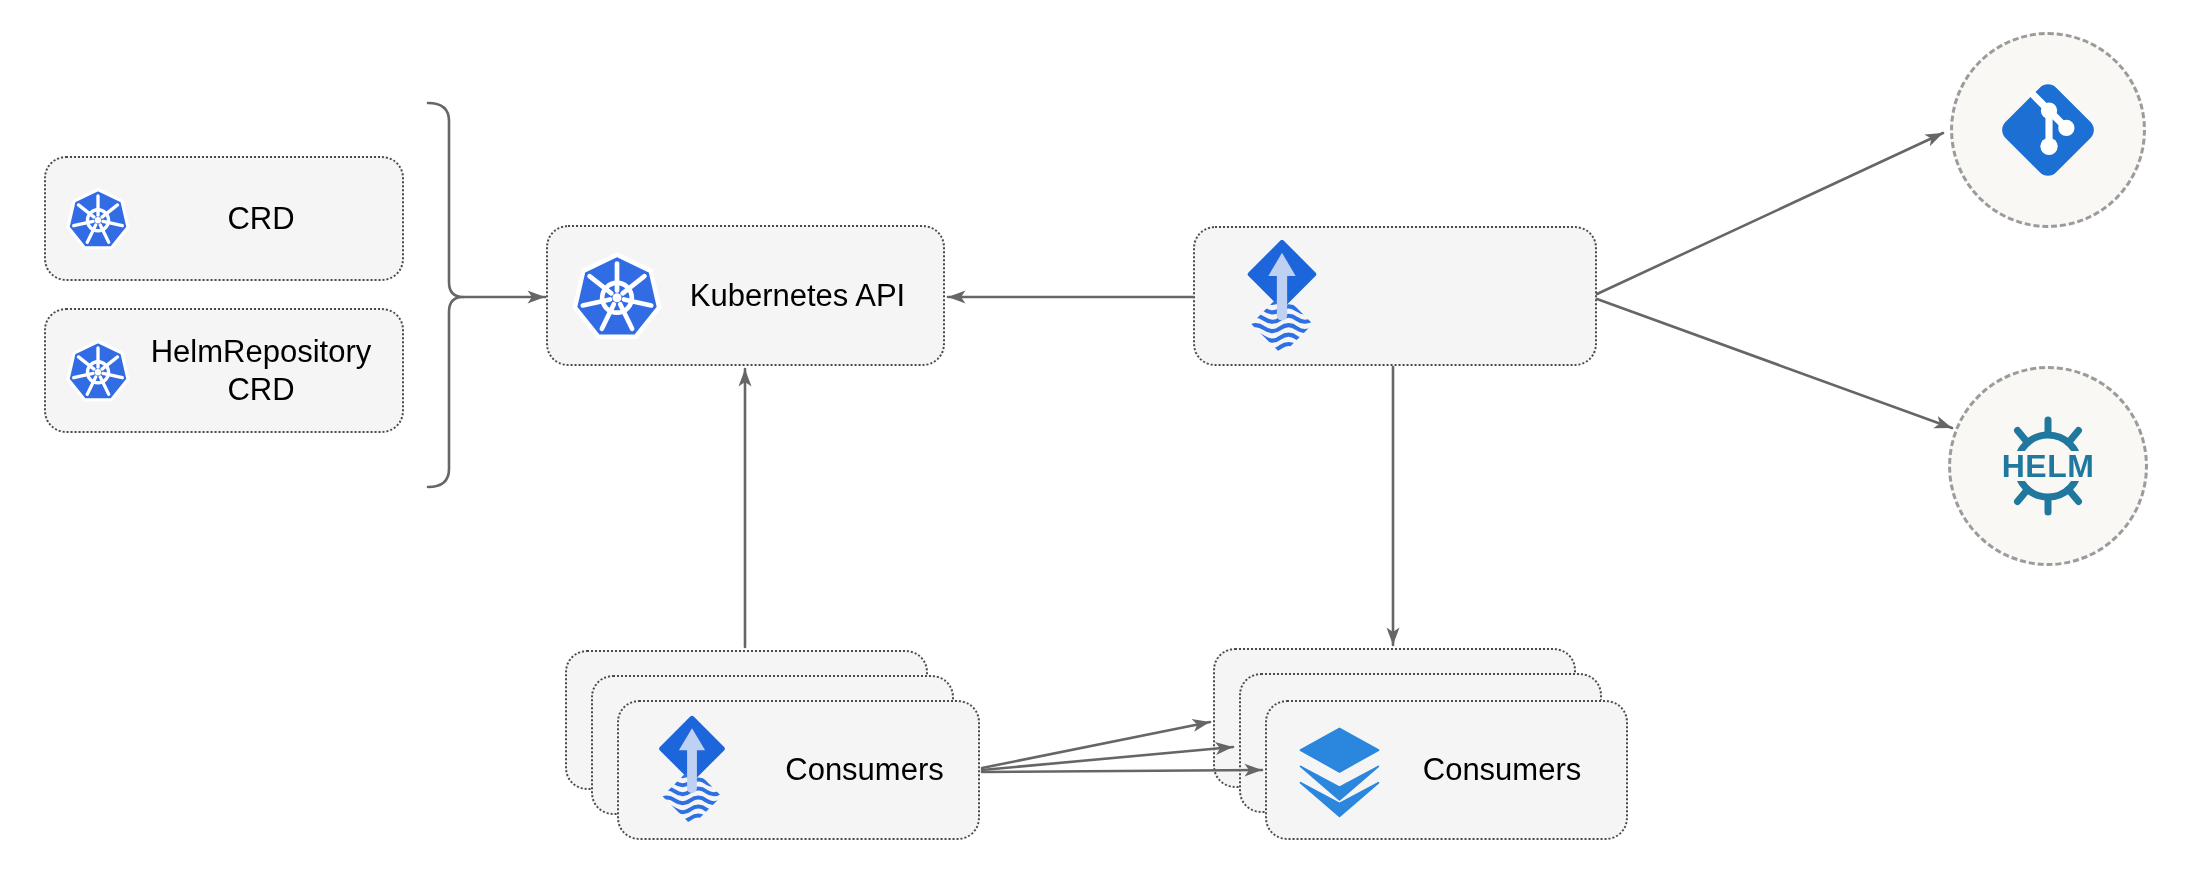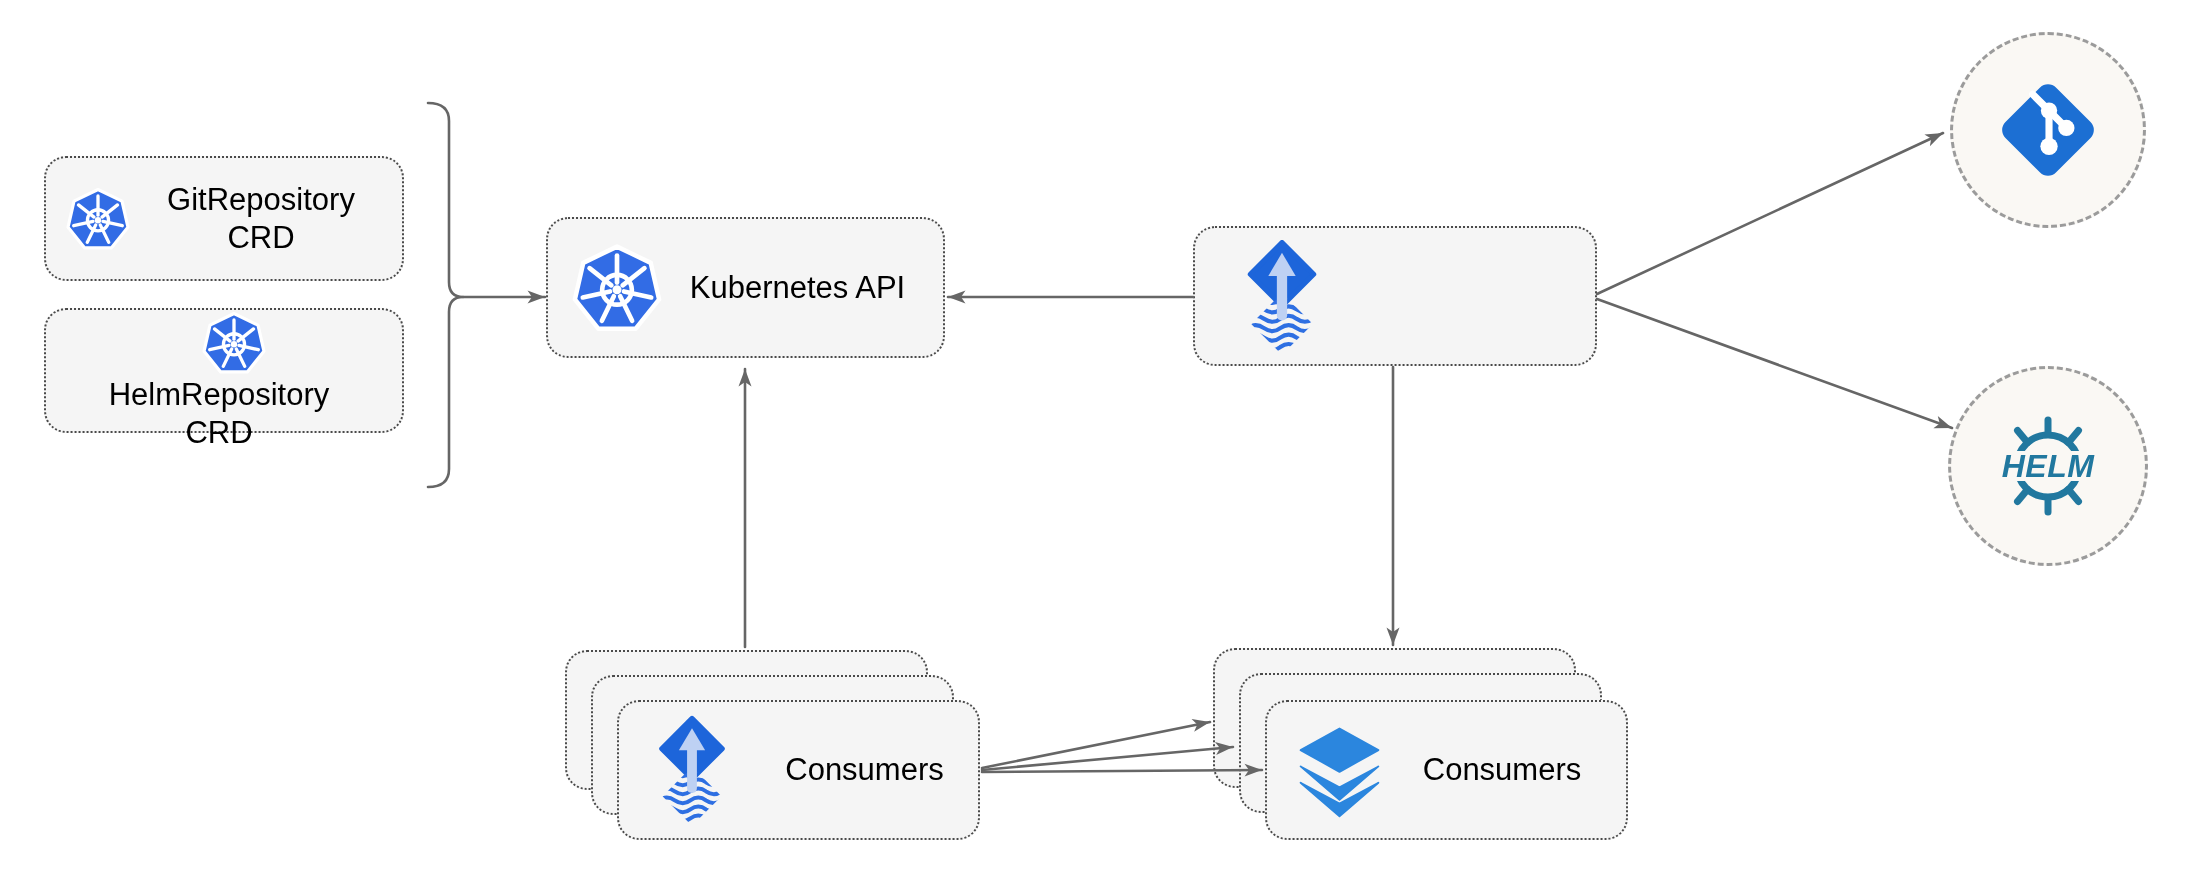--- a/index.html
+++ b/index.html
@@ -84,26 +84,25 @@
           <line x1="57.8" y1="53.8" x2="88" y2="60.5"></line>
           <line x1="53.5" y1="59.2" x2="66.8" y2="86.5"></line>
           <line x1="46.5" y1="59.2" x2="33.2" y2="86.5"></line>
           <line x1="42.2" y1="53.8" x2="12" y2="60.5"></line>
           <line x1="43.7" y1="47" x2="19.5" y2="28"></line>
         </g>
         <circle cx="50" cy="52" r="5" fill="#ffffff"></circle>
       </svg>
     </span>
     <span class="label">
-      <div>GitRepository</div>
       <div>CRD</div>
     </span>
   </div>
 
-  <div class="node" style="left:44px;top:308px;width:360px;height:125px;flex-direction:column;">
+  <div class="node" style="left:44px;top:308px;width:360px;height:125px;">
     <span class="icon" style="margin-left:20px;">
       <svg width="64" height="66" viewBox="0 0 100 100">
         <polygon points="50,4 87.5,22.1 96.8,62.7 70.8,95.2 29.2,95.2 3.2,62.7 12.5,22.1" fill="#326ce5" stroke="#ffffff" stroke-width="5" stroke-linejoin="round"></polygon>
         <g stroke="#ffffff" stroke-width="5.2" stroke-linecap="round" fill="none">
           <circle cx="50" cy="52" r="16.5"></circle>
           <line x1="50" y1="44" x2="50" y2="14"></line>
           <line x1="56.3" y1="47" x2="80.5" y2="28"></line>
           <line x1="57.8" y1="53.8" x2="88" y2="60.5"></line>
           <line x1="53.5" y1="59.2" x2="66.8" y2="86.5"></line>
           <line x1="46.5" y1="59.2" x2="33.2" y2="86.5"></line>
@@ -112,21 +111,21 @@
         </g>
         <circle cx="50" cy="52" r="5" fill="#ffffff"></circle>
       </svg>
     </span>
     <span class="label">
       <div>HelmRepository</div>
       <div>CRD</div>
     </span>
   </div>
 
-  <div class="node" style="left:546px;top:217px;width:399px;height:141px;">
+  <div class="node" style="left:546px;top:225px;width:399px;height:141px;">
     <span class="icon" style="margin-left:24px;">
       <svg width="90" height="92" viewBox="0 0 100 100">
         <polygon points="50,4 87.5,22.1 96.8,62.7 70.8,95.2 29.2,95.2 3.2,62.7 12.5,22.1" fill="#326ce5" stroke="#ffffff" stroke-width="5" stroke-linejoin="round"></polygon>
         <g stroke="#ffffff" stroke-width="5.2" stroke-linecap="round" fill="none">
           <circle cx="50" cy="52" r="16.5"></circle>
           <line x1="50" y1="44" x2="50" y2="14"></line>
           <line x1="56.3" y1="47" x2="80.5" y2="28"></line>
           <line x1="57.8" y1="53.8" x2="88" y2="60.5"></line>
           <line x1="53.5" y1="59.2" x2="66.8" y2="86.5"></line>
           <line x1="46.5" y1="59.2" x2="33.2" y2="86.5"></line>
@@ -216,21 +215,21 @@
         </g>
         <g fill="#ffffff">
           <circle cx="51" cy="31" r="8"></circle>
           <circle cx="68" cy="48" r="8"></circle>
           <circle cx="51" cy="66" r="8.5"></circle>
         </g>
       </svg>
     </span>
   </div>
 
-  <div class="circle-node" style="left:1948px;top:366px;width:200px;height:200px;font-style:italic;">
+  <div class="circle-node" style="left:1948px;top:366px;width:200px;height:200px;">
     <span style="display:flex;">
       <svg width="110" height="110" viewBox="0 0 110 110">
         <g stroke="#21789f" stroke-width="7" fill="none" stroke-linecap="round">
           <circle cx="55" cy="55" r="31"></circle>
           <line x1="55" y1="22" x2="55" y2="9"></line>
           <line x1="75.5" y1="31.5" x2="85.5" y2="19.5"></line>
           <line x1="34.5" y1="31.5" x2="24.5" y2="19.5"></line>
           <line x1="55" y1="88" x2="55" y2="101"></line>
           <line x1="75.5" y1="78.5" x2="85.5" y2="90.5"></line>
           <line x1="34.5" y1="78.5" x2="24.5" y2="90.5"></line>

